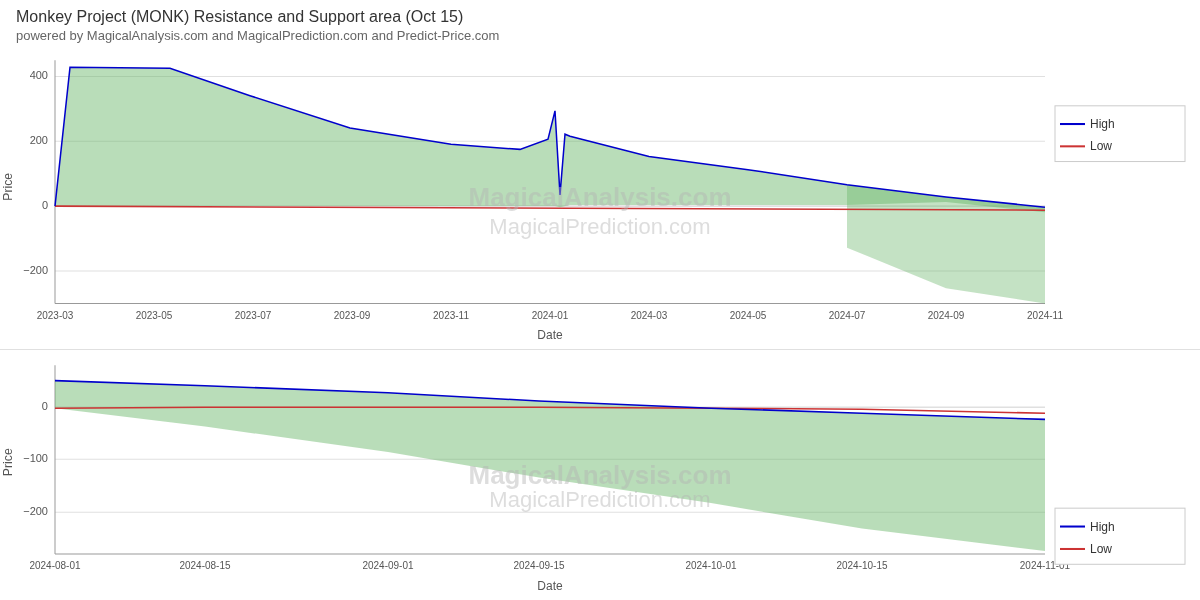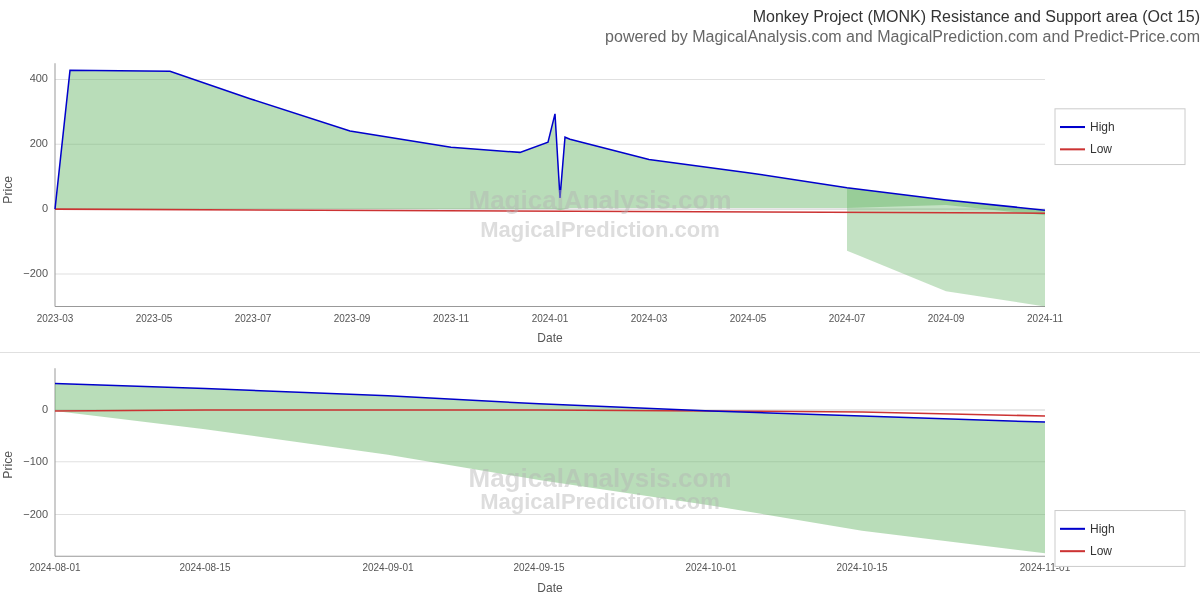--- a/index.html
+++ b/index.html
@@ -11,30 +11,30 @@
       overflow: hidden;
     }
     .container {
       width: 1200px;
       height: 600px;
       display: flex;
       flex-direction: column;
       background: #fff;
     }
     .header {
-      text-align: right;
-      padding: 8px 0 2px 4px;
+      text-align: left;
+      padding: 8px 0 2px 16px;
     }
     .title {
       font-size: 16px;
       font-weight: normal;
       color: #333;
     }
     .subtitle {
-      font-size: 16px;
+      font-size: 13px;
       color: #666;
       margin-top: 2px;
     }
     .charts-area {
       display: flex;
       flex-direction: column;
       flex: 1;
     }
     .chart-top {
       flex: 0 0 300px;
@@ -62,21 +62,21 @@
     }
     .watermark2 {
       position: absolute;
       top: 60%;
       left: 50%;
       transform: translate(-50%, -50%);
       font-size: 22px;
       color: rgba(180,180,180,0.45);
       white-space: nowrap;
       pointer-events: none;
-      font-weight: bold;
+      font-weight: normal;
     }
   </style>
 </head>
 <body>
 
 <div class="container">
   <div class="header">
     <div class="title">Monkey Project (MONK) Resistance and Support area (Oct 15)</div>
     <div class="subtitle">powered by MagicalAnalysis.com and MagicalPrediction.com and Predict-Price.com</div>
   </div>

